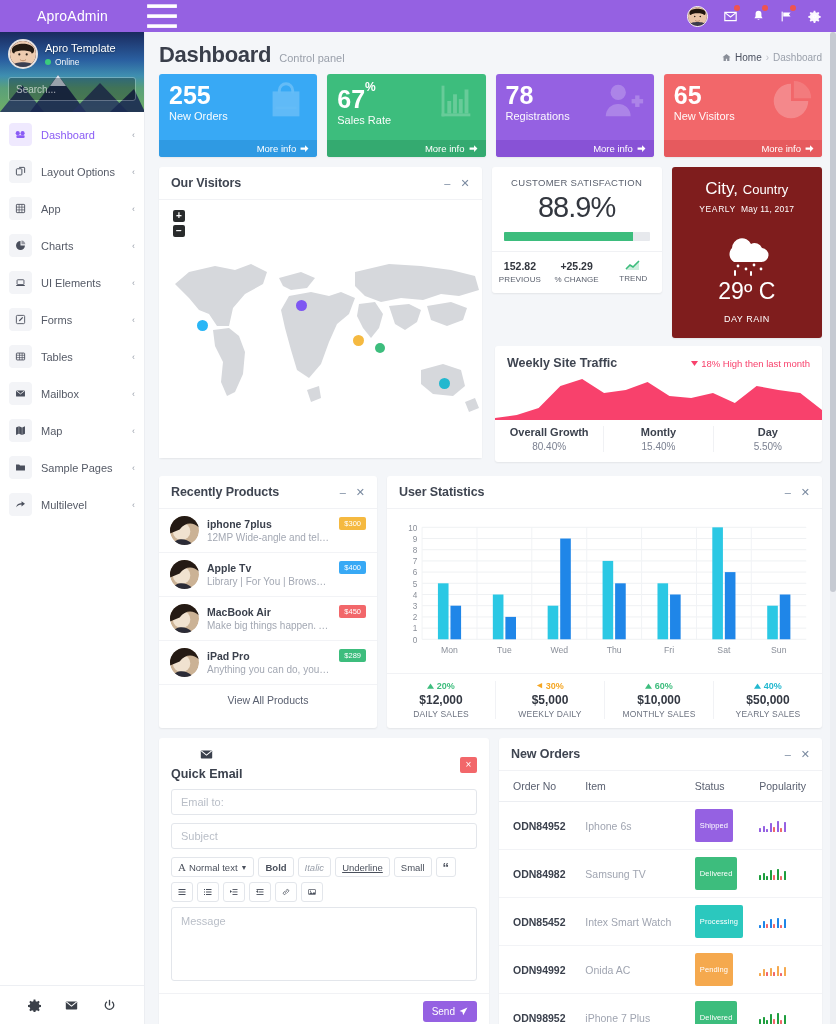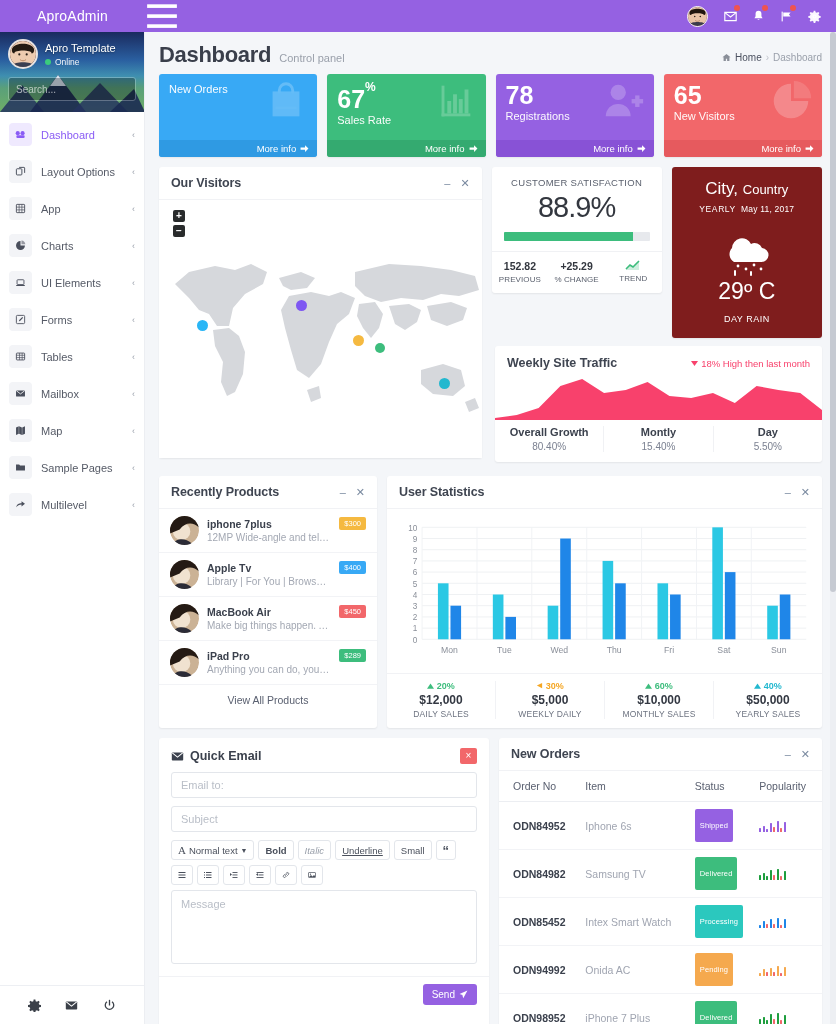--- a/index.html
+++ b/index.html
@@ -236,21 +236,21 @@
   .stats-foot { display: flex; border-top: 1px solid #f1f2f5; padding: 7px 0 9px; }
   .sf-cell { flex: 1; text-align: center; border-right: 1px solid #f1f2f5; }
   .sf-cell:last-child { border-right: none; }
   .sf-pct { font-size: 9px; font-weight: 700; }
   .sf-amt { font-size: 12px; font-weight: 700; color: #333842; margin-top: 2px; }
   .sf-lbl { font-size: 8.5px; color: #6d7380; margin-top: 2px; letter-spacing: .2px; }
 
   
   .mail-card { width: 330px; }
   .mail-head { display: flex; align-items: center; padding: 10px 12px 8px; }
-  .mail-title { font-size: 12.5px; font-weight: 700; color: #3b414d; display:flex; align-items:center; gap:6px;}
+  .mail-title { font-size: 12.5px; font-weight: 700; color: #3b414d; display:flex; align-items:center; gap:6px;flex-direction:column;}
   .mail-title svg { width: 13px; height: 13px; fill: #3b414d; }
   .btn-close-red {
     margin-left: auto; background: #f2676a; color: #fff; border: none;
     width: 17px; height: 16px; border-radius: 2px; font-size: 10px; cursor: pointer;
     line-height: 1;
   }
   .mail-body { padding: 0 12px 8px; }
   .m-input {
     width: 100%; height: 26px; border: 1px solid #e3e6eb; border-radius: 3px;
     font-size: 11px; padding: 0 9px; color: #3b414d; outline: none;
@@ -552,20 +552,21 @@
           </svg>
         <span class="bc-link">Home</span>
         <span class="bc-sep">›</span>
         <span>Dashboard</span>
       </div>
     </div>
 
     <div class="row" id="infobox-row">
         <div class="infobox" style="background: rgb(56, 169, 245);">
           <div class="ib-body">
+            <div class="ib-num">255</div>
             <div class="ib-label">New Orders</div>
             <div class="ib-art"><svg viewBox="0 0 48 48">
                 <path d="M10 14h28v26H10z" opacity=".9"></path>
                 <path d="M17 16v-3a7 7 0 0 1 14 0v3" fill="none" stroke="#fff" stroke-width="3"></path>
                 <rect x="13" y="30" width="22" height="2.5"></rect>
               </svg></div>
           </div>
           <div class="ib-more" style="background:#2f9ae3">
             <span>More info</span>
             <svg width="9" height="9" viewBox="0 0 16 16">

